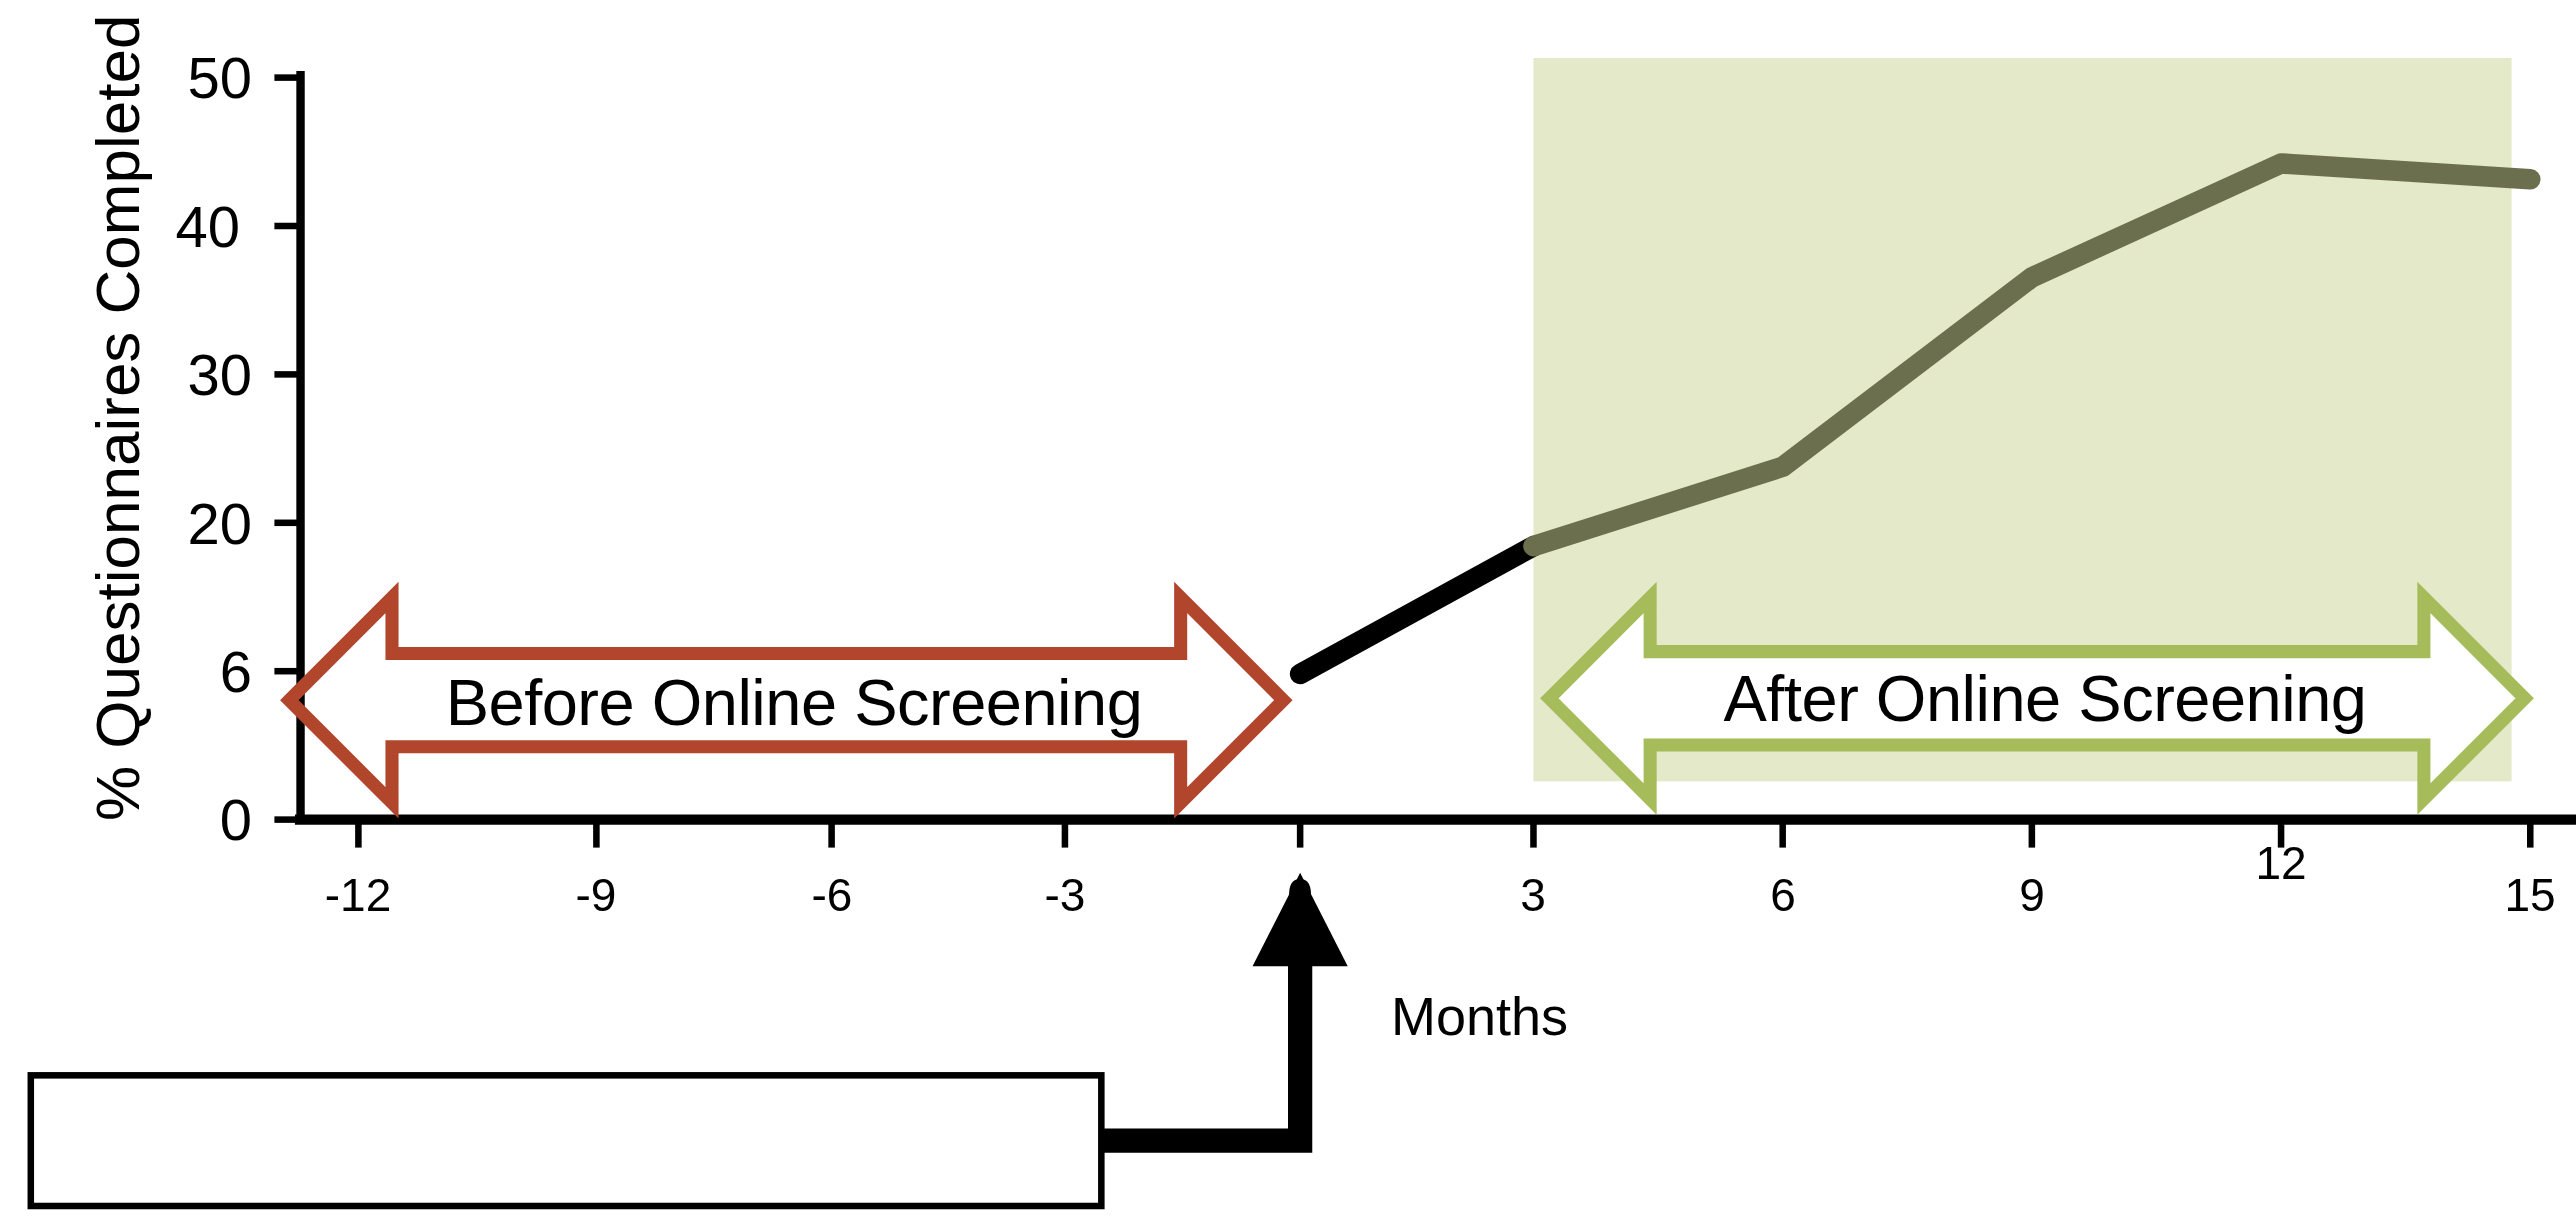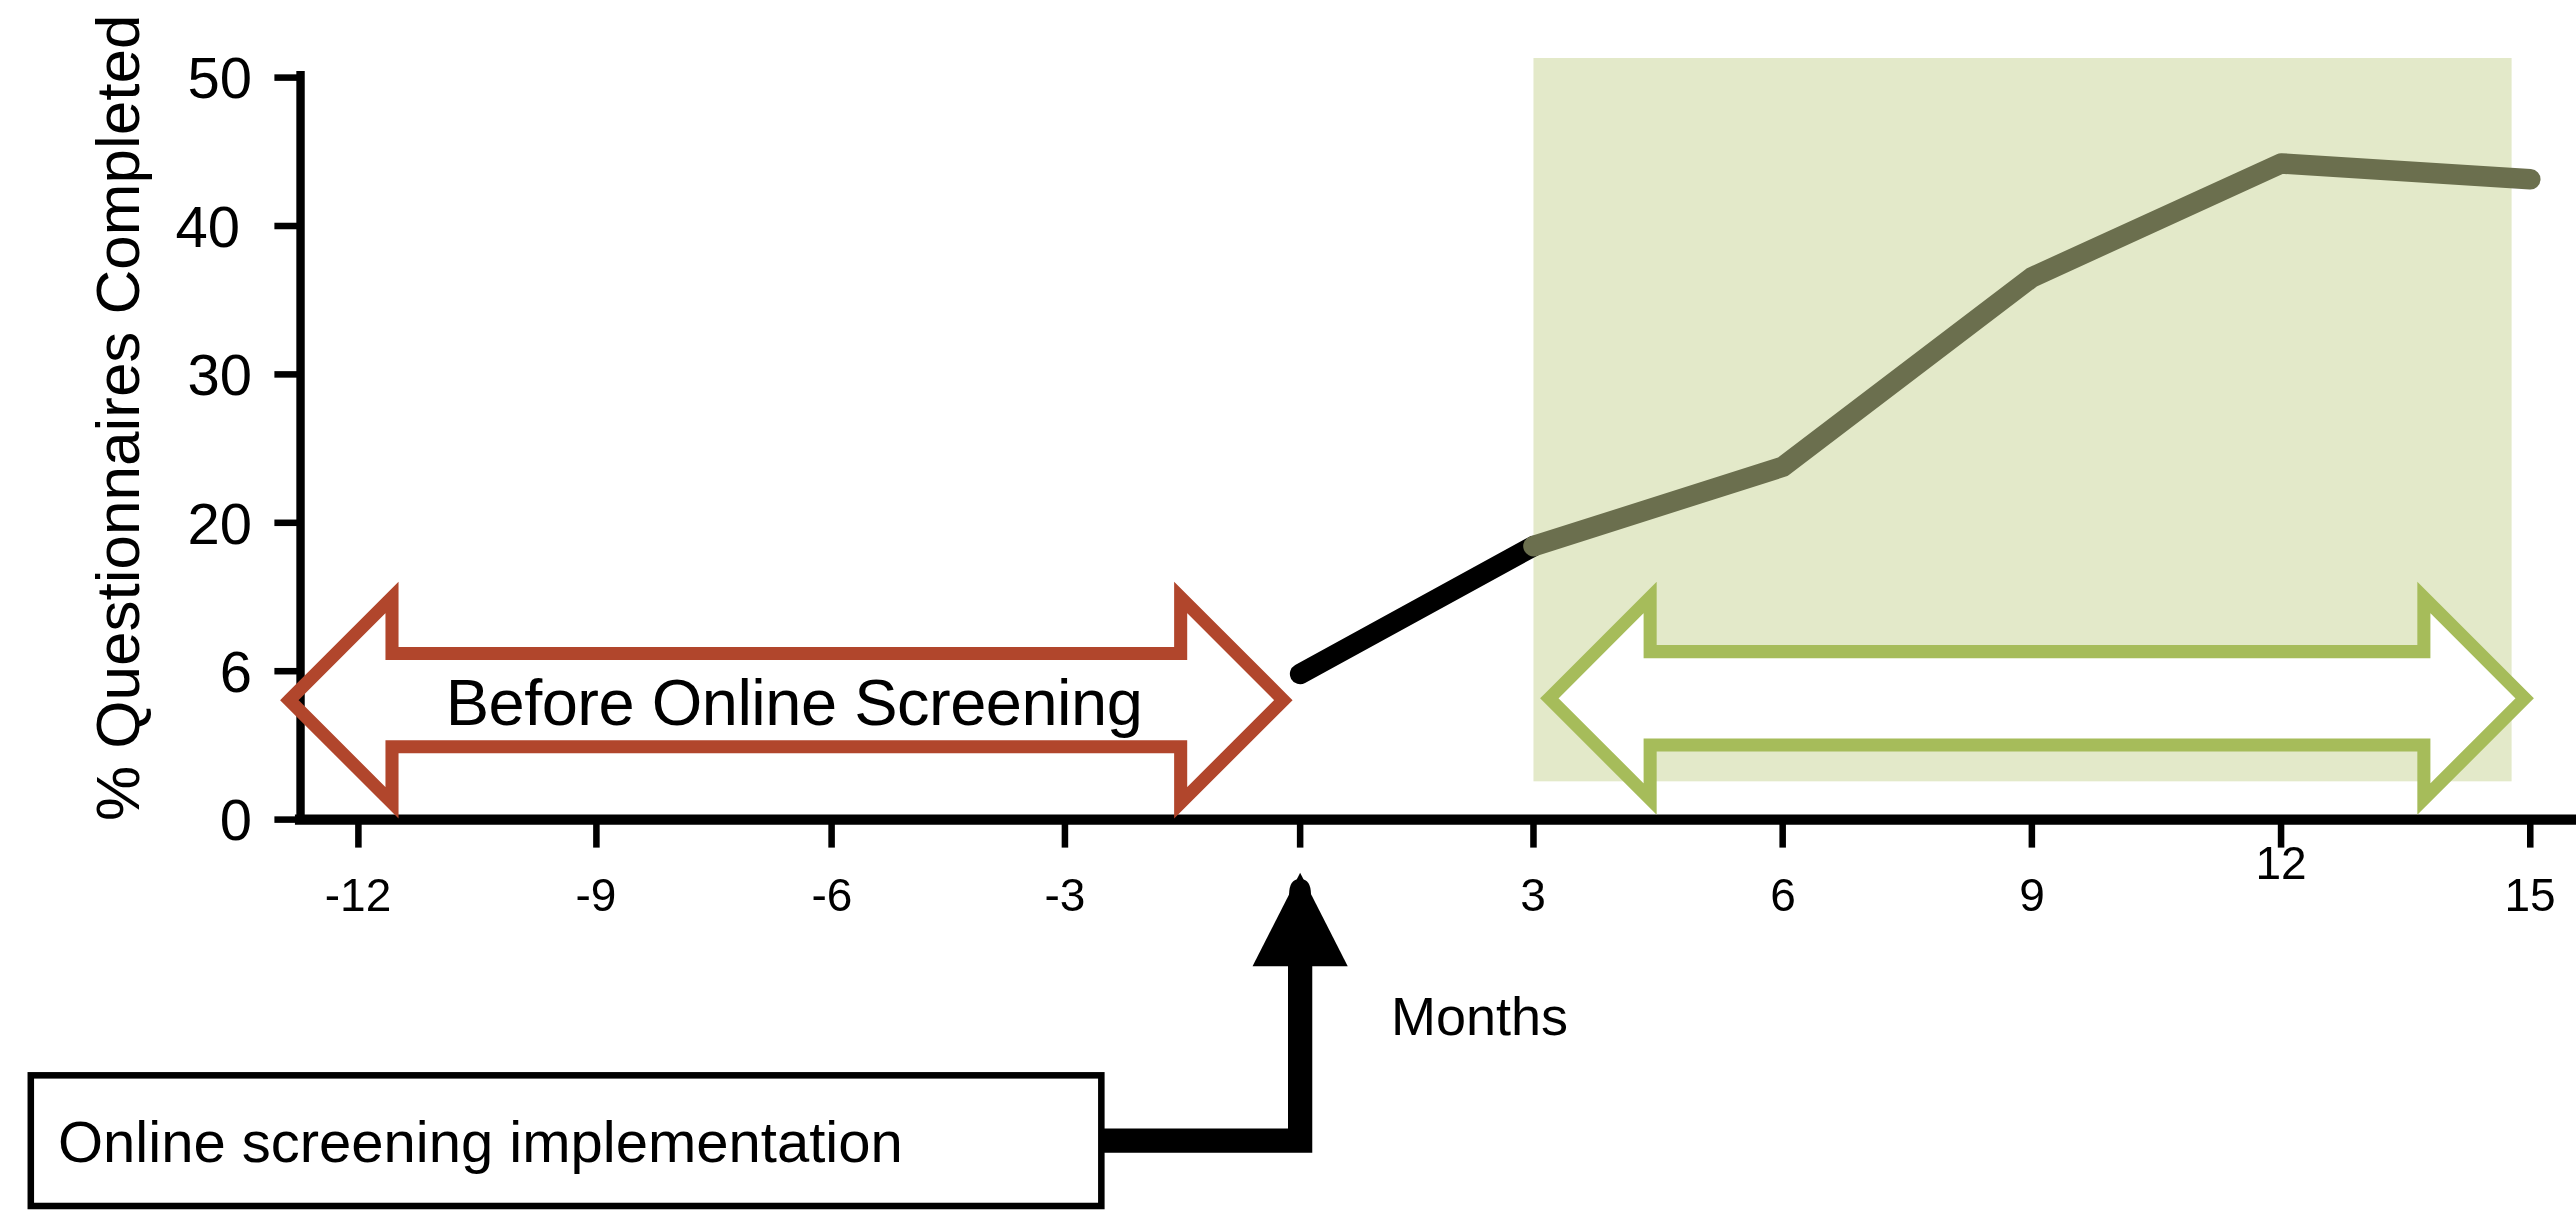--- a/index.html
+++ b/index.html
@@ -127,17 +127,17 @@
   <div class="txt xtick-label" style="left:1533px; top:868px;">3</div>
   <div class="txt xtick-label" style="left:1783px; top:868px;">6</div>
   <div class="txt xtick-label" style="left:2032px; top:868px;">9</div>
   <div class="txt xtick-label" style="left:2281px; top:836px;">12</div>
   <div class="txt xtick-label" style="left:2530px; top:868px;">15</div>
 
   <div class="txt axis-title-x" style="left:1391px; top:985px;">Months</div>
 
   <div class="txt band-label" style="left:786px; top:702px;">Before Online Screening</div>
 
+  <div class="txt band-label" style="left:2037px; top:698px;">After Online Screening</div>
 
-  <div class="txt callout-label" style="left:58px; top:1141px;">Online screening implementation</div>
 
 </div>
 
 
 </body></html>

